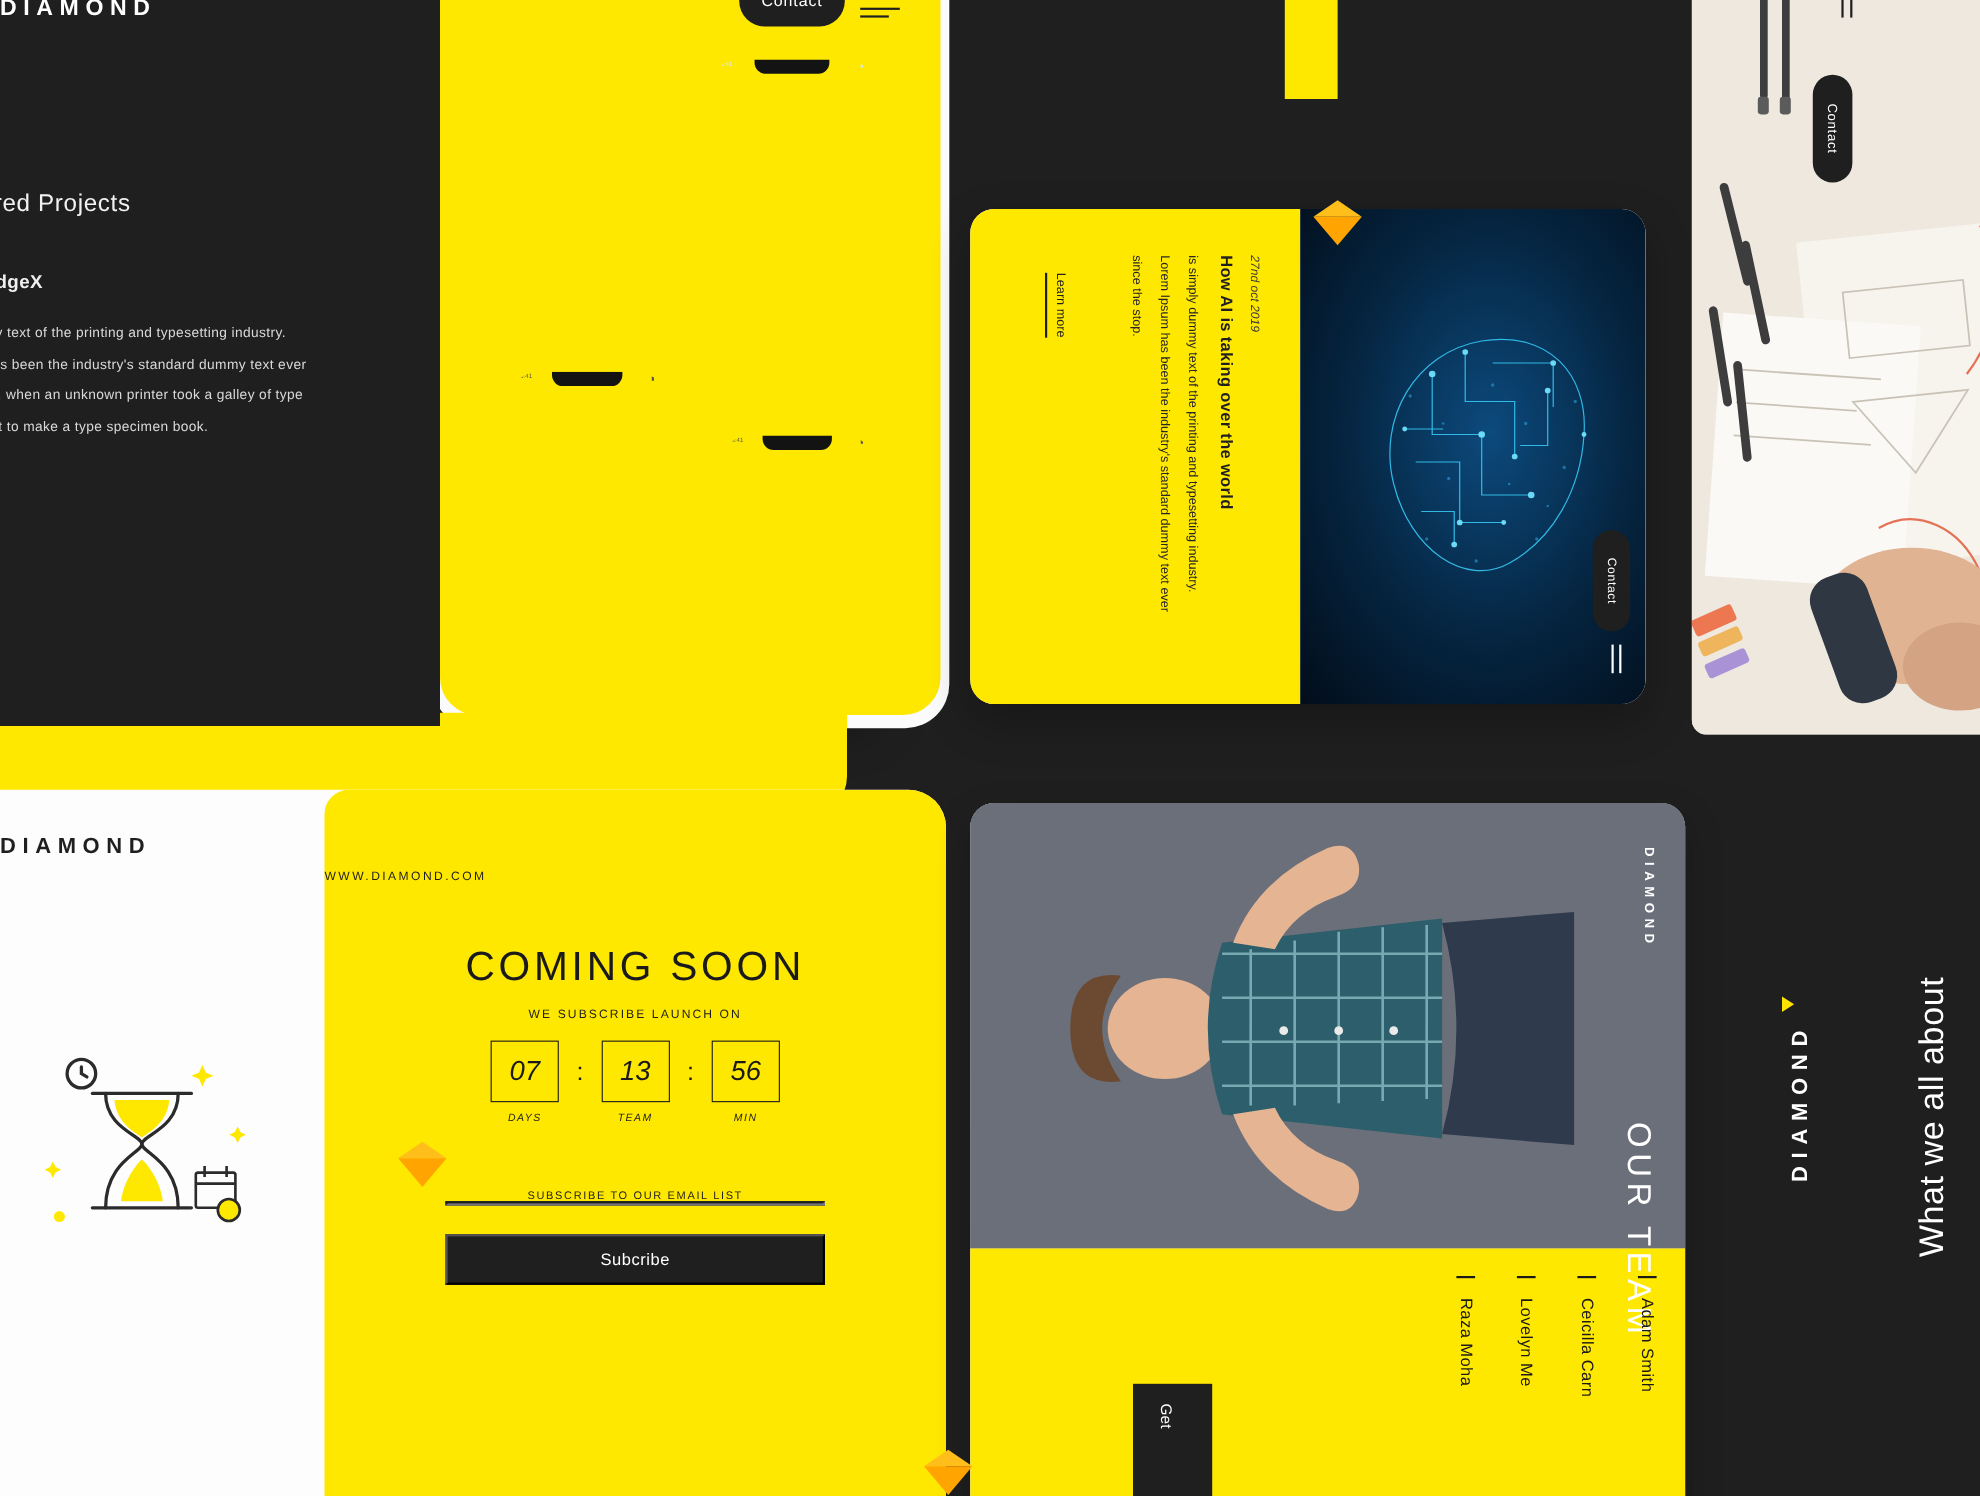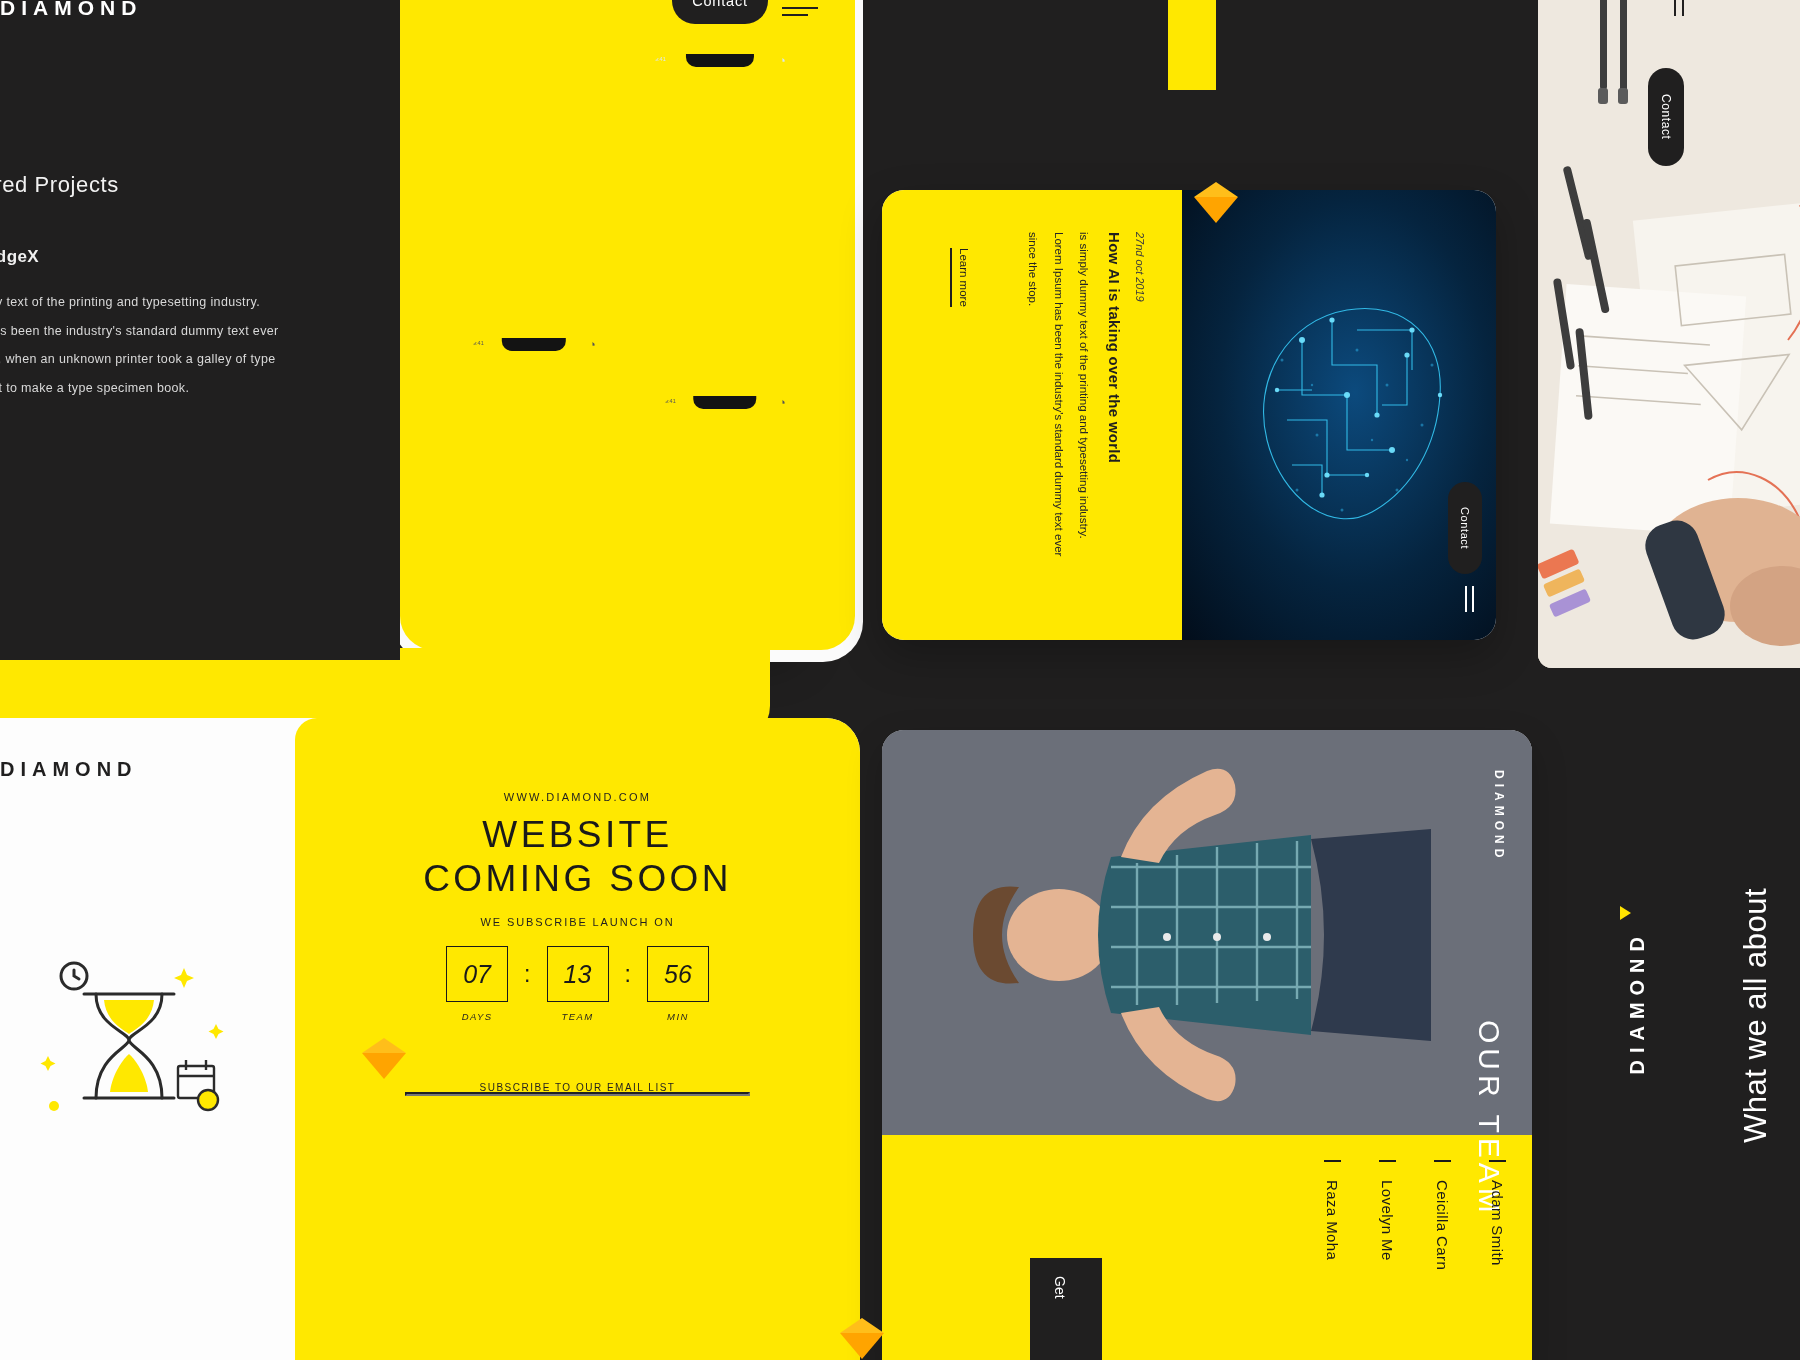--- a/index.html
+++ b/index.html
@@ -194,21 +194,21 @@
     background:#ffe800; border-radius:0 0 34px 0; z-index:4; }
 
   
   .panel-soon{ position:absolute; left:-60px; top:718px; width:920px; height:680px;
     background:#fdfdfd; border-radius:0 34px 0 0; z-index:4; overflow:hidden; }
   .soon-logo{ position:absolute; left:60px; top:40px; font-size:20px; font-weight:700;
     letter-spacing:6px; color:#201f1f; }
   .hourglass{ position:absolute; left:98px; top:236px; width:190px; height:160px; }
   .soon-yellow{ position:absolute; left:355px; top:0; width:565px; height:680px;
     background:#ffe800; border-radius:22px 0 0 0; }
-  .cs-url{ position:absolute; left:0; right:0; top:73px; text-align:center;
+  .cs-url{ position:absolute; left:0; right:0; top:73px; text-align:left;
     font-size:11px; letter-spacing:2.2px; color:#201f1f; }
   .cs-h1{ position:absolute; left:0; right:0; top:96px; text-align:center;
     font-size:37px; letter-spacing:3.4px; color:#1a1a1a; font-weight:400; }
   .cs-h2{ position:absolute; left:0; right:0; top:140px; text-align:center;
     font-size:37px; letter-spacing:3.4px; color:#1a1a1a; font-weight:400; }
   .cs-launch{ position:absolute; left:0; right:0; top:198px; text-align:center;
     font-size:11px; letter-spacing:1.9px; color:#201f1f; }
   .cs-clock{ position:absolute; left:0; right:0; top:228px; display:flex;
     justify-content:center; align-items:flex-start; gap:16px; }
   .cbox{ width:62px; text-align:center;font-style:italic; }
@@ -626,21 +626,20 @@
           <path d="M146 14 l3 7 7 3 -7 3 -3 7 -3 -7 -7 -3 7 -3 z"></path>
           <path d="M178 70 l2.5 5 5 2.5 -5 2.5 -2.5 5 -2.5 -5 -5 -2.5 5 -2.5 z"></path>
           <path d="M10 102 l2.5 5 5 2.5 -5 2.5 -2.5 5 -2.5 -5 -5 -2.5 5 -2.5 z"></path>
           <circle cx="16" cy="152" r="5"></circle>
         </g>
       </svg>
     </div>
 
     <div class="soon-yellow">
       <div class="cs-url">WWW.DIAMOND.COM</div>
-      <h1 class="cs-h1">WEBSITE</h1>
       <h1 class="cs-h2">COMING SOON</h1>
       <div class="cs-launch">WE SUBSCRIBE LAUNCH ON</div>
 
       <div class="cs-clock">
         <div class="cbox">
           <div class="bx">07</div>
           <div class="lb">DAYS</div>
         </div>
         <div class="colon">:</div>
         <div class="cbox">
@@ -649,20 +648,21 @@
         </div>
         <div class="colon">:</div>
         <div class="cbox">
           <div class="bx">56</div>
           <div class="lb">MIN</div>
         </div>
       </div>
 
       <div class="cs-sub">SUBSCRIBE TO OUR EMAIL LIST</div>
       <input class="cs-line" placeholder="" style="">
+      <button class="cs-btn">Subcribe</button>
     </div>
   </section>
 
   <section class="panel-team">
     <div class="team-photo">
       <svg viewBox="0 0 650 405" width="650" height="405" preserveAspectRatio="none">
         <rect width="650" height="405" fill="#6b6f79"></rect>
         <g transform="translate(325,205) rotate(-90)">
           <ellipse cx="0" cy="-148" rx="46" ry="52" fill="#e4b493"></ellipse>
           <path d="M-48 -188 q48 -34 96 0 q6 -46 -48 -46 q-54 0 -48 46 z" fill="#6b4a31"></path>

